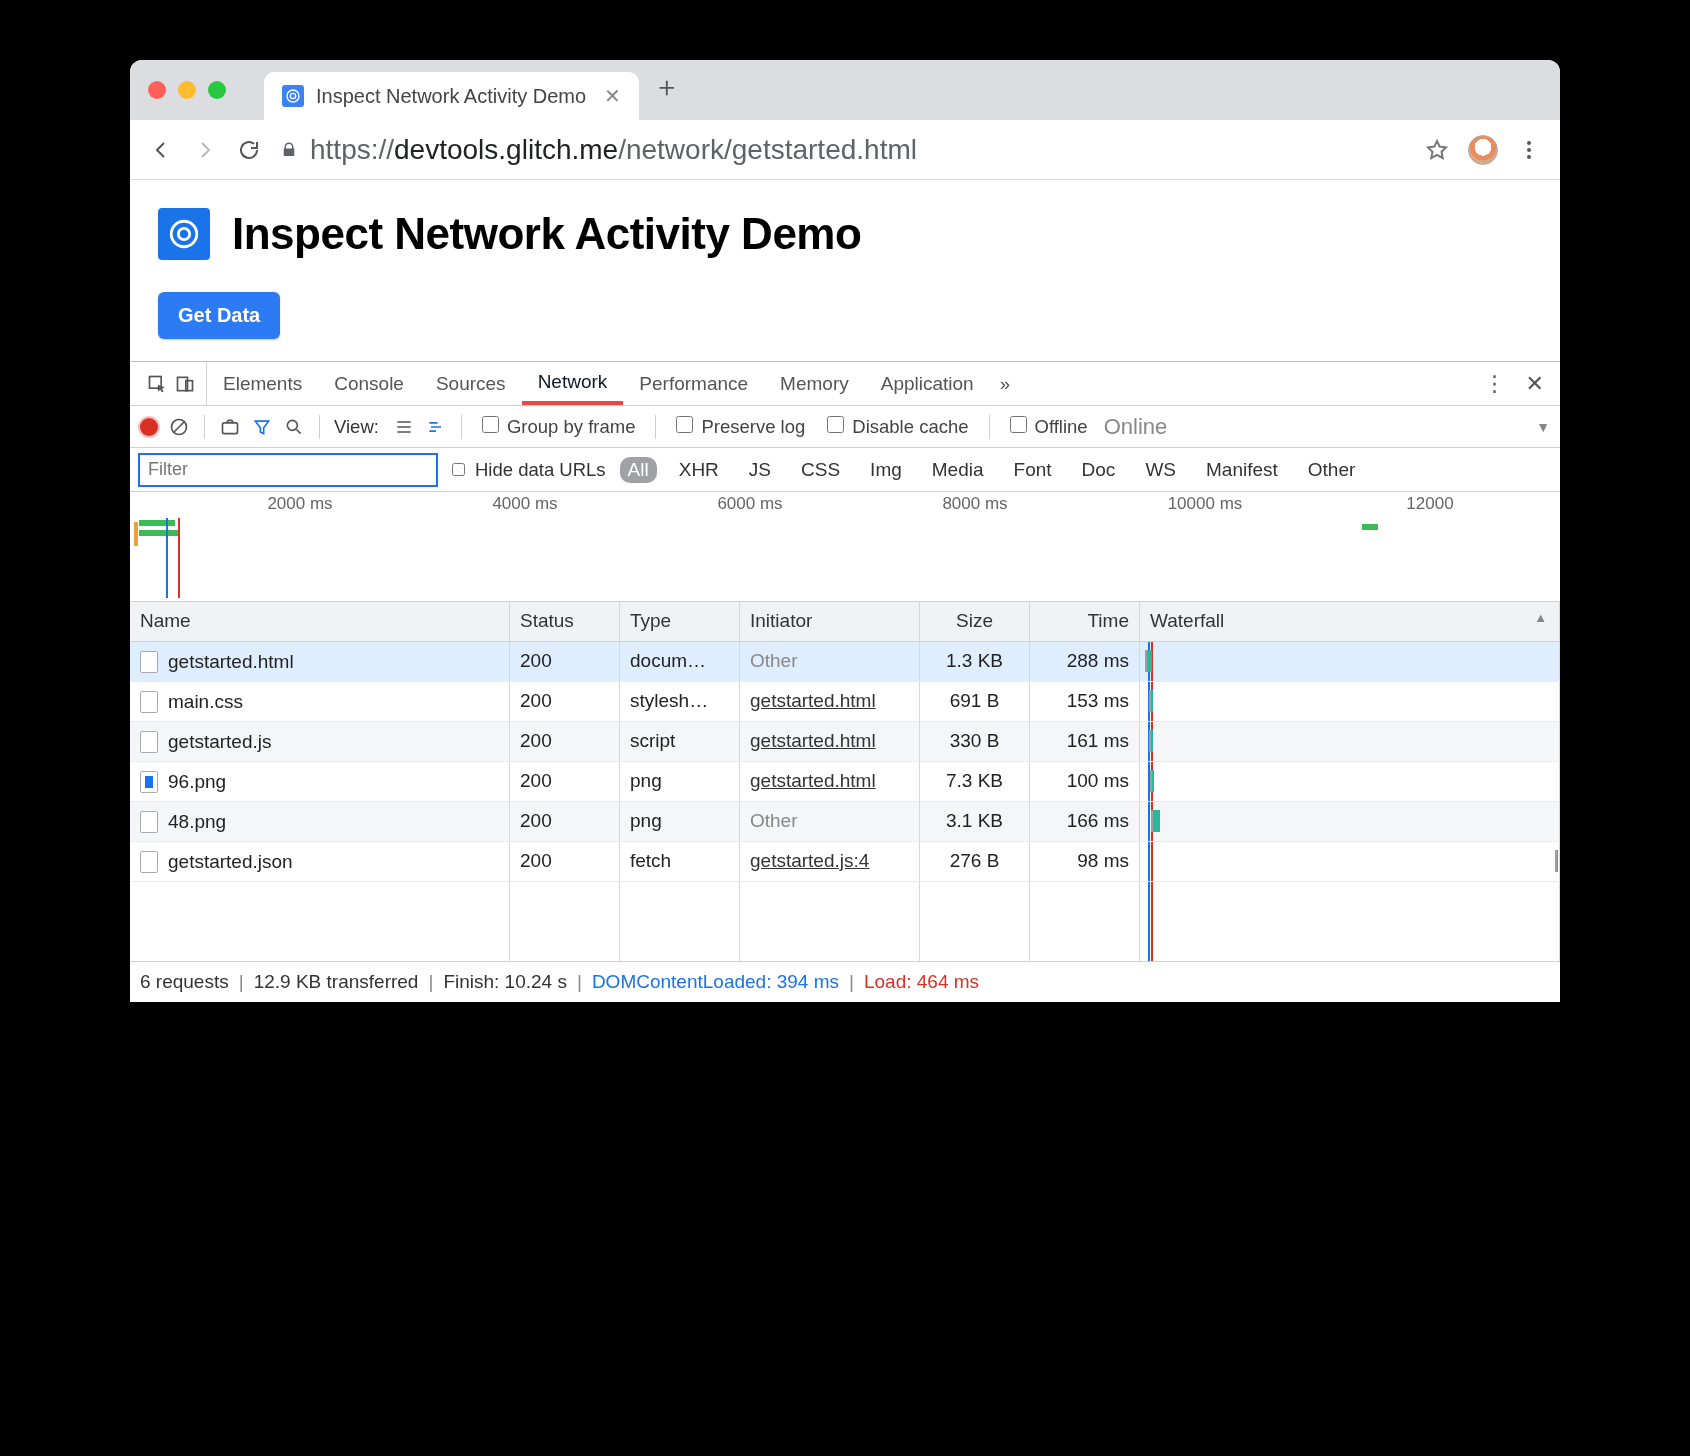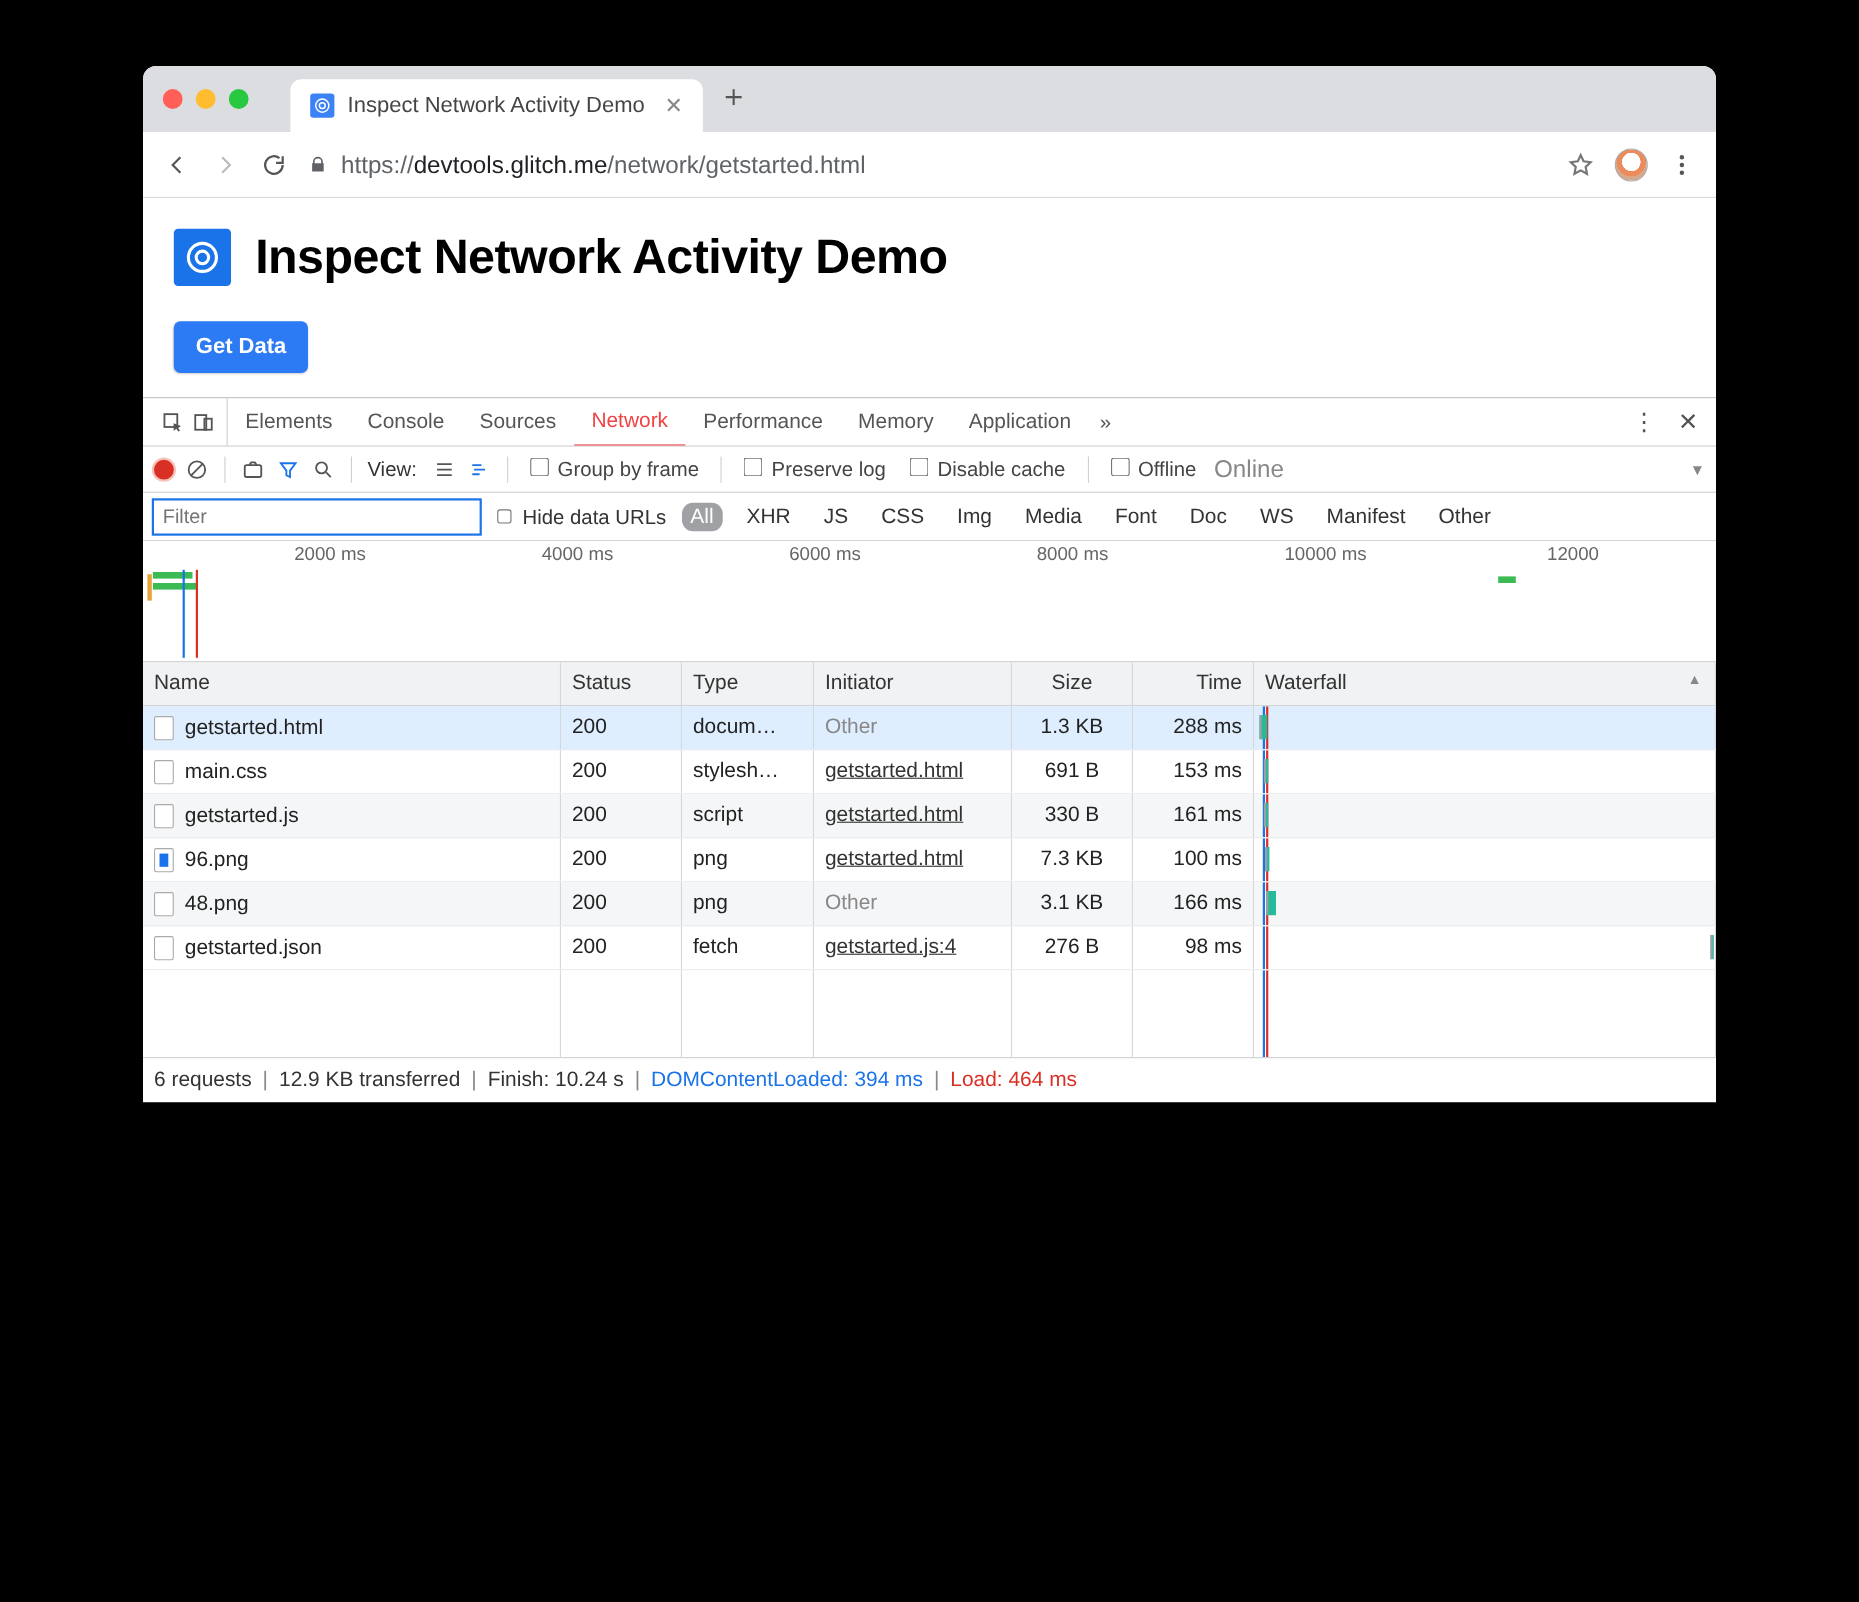--- a/index.html
+++ b/index.html
@@ -32,39 +32,39 @@
   .tab .favicon{width:22px;height:22px;background:#3b82f6;border-radius:3px;display:flex;align-items:center;justify-content:center;}
   .tab .favicon svg{width:16px;height:16px;stroke:#fff;fill:none;stroke-width:2}
   .tab .close{color:#888;font-size:20px;margin-left:6px}
   .newtab{margin-left:14px;font-size:28px;color:#555;align-self:center;padding-bottom:6px}
   .toolbar{
     height:60px; border-bottom:1px solid #d8d9db; display:flex; align-items:center;
     padding:0 18px; gap:18px;
   }
   .toolbar .icon{width:26px;height:26px;display:flex;align-items:center;justify-content:center;color:#555}
   .toolbar .icon.disabled{color:#bbb}
-  .omnibox{flex:1;display:flex;align-items:center;gap:12px;font-size:22px;color:#202124}
+  .omnibox{flex:1;display:flex;align-items:center;gap:12px;font-size:28px;color:#202124}
   .omnibox .lock{color:#5f6368}
   .omnibox .url{color:#5f6368}
   .omnibox .url .host{color:#202124}
   .toolbar .right{display:flex;align-items:center;gap:18px;margin-left:auto}
   .avatar{width:30px;height:30px;border-radius:50%;background:radial-gradient(circle at 50% 40%, #fff 0 38%, #ec8b5e 39% 60%, #d6a98a 61% 100%);border:1px solid #aaa}
   .page{padding:28px 28px 22px}
   .page-head{display:flex;align-items:center;gap:22px}
   .page-head .logo{width:52px;height:52px;background:#1a73e8;border-radius:4px;display:flex;align-items:center;justify-content:center}
   .page-head .logo svg{width:34px;height:34px;fill:none;stroke:#fff;stroke-width:2}
   .page-head h1{font-size:44px;font-weight:800;letter-spacing:-0.5px}
   .page p{font-size:24px;margin-top:26px;font-weight:500}
   .page p a{color:#1a5cff;text-decoration:underline;font-weight:700}
   .getdata{margin-top:32px;display:inline-block;background:#2d7bf4;color:#fff;border:0;border-radius:6px;padding:12px 20px;font-size:20px;font-weight:700;box-shadow:0 1px 2px rgba(0,0,0,.2)}
   .devtools{border-top:1px solid #bfc0c3;font-size:18.5px;color:#333}
   .dt-tabs{display:flex;align-items:center;height:44px;padding:0 6px;border-bottom:1px solid #cfd0d3}
   .dt-tabs .pick{display:flex;gap:6px;padding:0 10px;border-right:1px solid #cfd0d3;height:100%;align-items:center}
   .dt-tabs .panel{padding:0 16px;height:100%;display:flex;align-items:center;color:#555;font-size:19px}
-  .dt-tabs .panel.active{color:#ef4444;border-bottom:1px solid #ef4444}
+  .dt-tabs .panel.active{color:#0f172a;border-bottom:4px solid #ef4444}
   .dt-tabs .overflow{padding:0 10px;color:#555}
   .dt-tabs .spacer{flex:1}
   .dt-tabs .rbtn{padding:0 10px;color:#555;font-size:22px}
   .dt-toolbar{display:flex;align-items:center;height:42px;padding:0 10px;border-bottom:1px solid #cfd0d3;gap:10px}
   .rec{width:18px;height:18px;border-radius:50%;background:#d93025;box-shadow:0 0 0 2px #f6c0bb}
   .tbicon{width:22px;height:22px;color:#555;display:flex;align-items:center;justify-content:center}
   .tbicon.blue{color:#1a73e8}
   .tbicon.svg svg{width:20px;height:20px;stroke:currentColor;fill:none;stroke-width:2}
   .vsep{width:1px;height:24px;background:#cfd0d3;margin:0 4px}
   .dt-toolbar label{display:flex;align-items:flex-start;gap:8px;color:#444;padding:0 6px}

